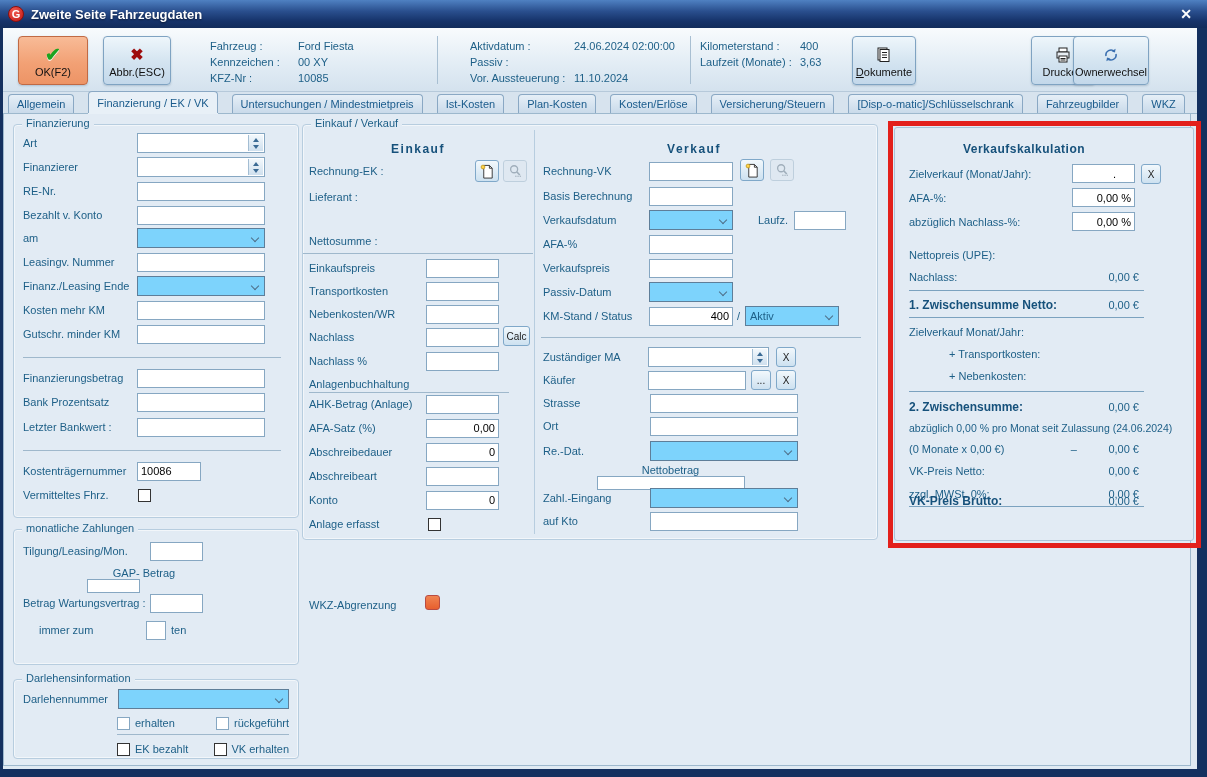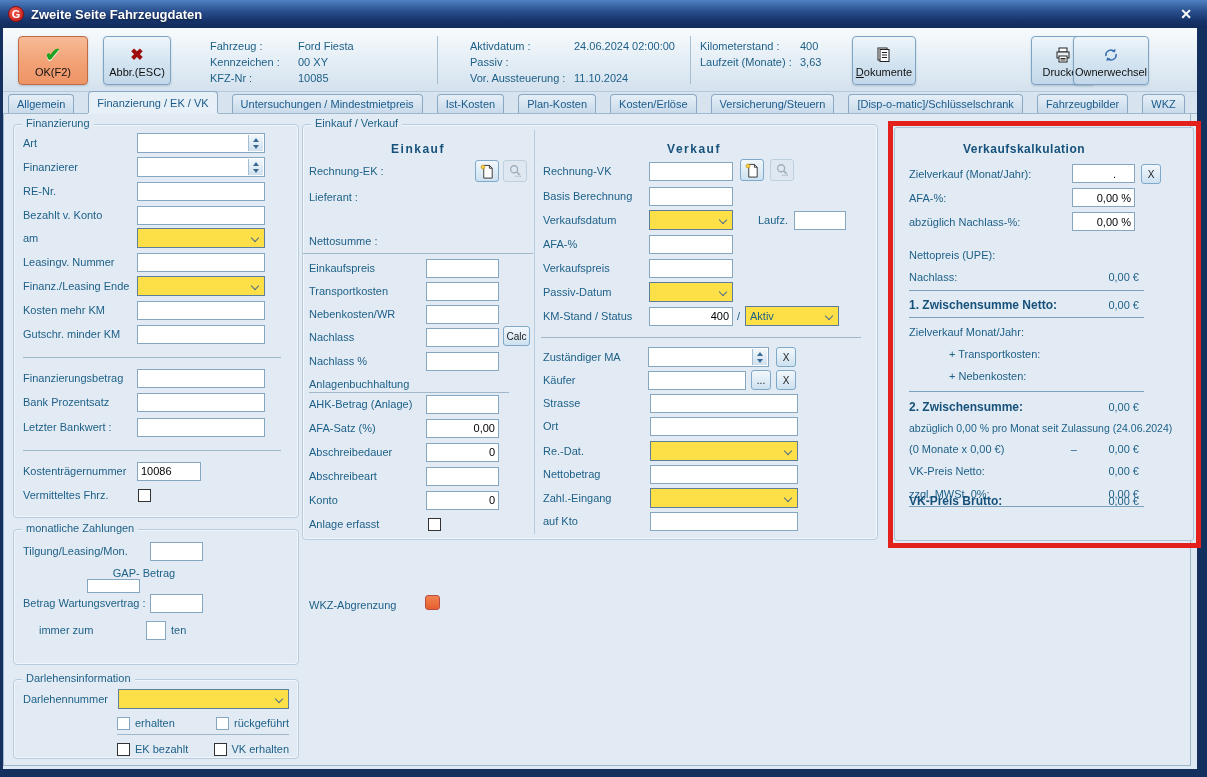--- a/index.html
+++ b/index.html
@@ -56,21 +56,21 @@
   .grp-t { position:absolute; top:-8px; left:8px; background:#e2ebf4; padding:0 4px;
     font-size:11px; color:#1d5f87; white-space:nowrap; }
 
   .lbl { font-size:11px; color:#1d5f87; white-space:nowrap; }
   .hdr { font-size:12px; font-weight:bold; color:#16517b; letter-spacing:1.5px; }
   .row { position:absolute; display:flex; align-items:center; height:20px; }
 
   .txt { height:19px; border:1px solid #86a7c2; background:#fff; font:11px "Liberation Sans",sans-serif;
     padding:0 3px; color:#000; }
   .txt.ra { text-align:right; }
-  .sel { height:20px; background:#fde047; border:1px solid #5e7e99; display:flex; align-items:center;
+  .sel { height:20px; background:#7dd3fc; border:1px solid #5e7e99; display:flex; align-items:center;
     cursor:pointer; position:relative; font-size:11px; color:#1d5f87; padding-left:4px; }
   .chev { position:absolute; right:6px; top:6px; width:6px; height:6px;
     border-right:1px solid #4e6e88; border-bottom:1px solid #4e6e88; transform:rotate(45deg); }
   .spin { height:20px; background:#fff; border:1px solid #86a7c2; position:relative; cursor:pointer; }
   .spin .sbx { position:absolute; right:1px; top:1px; bottom:1px; width:15px;
     background:linear-gradient(180deg,#f2f8fc,#cfe0ee); border-left:1px solid #a3bdd3;
     display:flex; flex-direction:column; align-items:center; justify-content:center; gap:3px; }
   .tri-u { width:0; height:0; border-left:3px solid transparent; border-right:3px solid transparent; border-bottom:4px solid #3a6a94; }
   .tri-d { width:0; height:0; border-left:3px solid transparent; border-right:3px solid transparent; border-top:4px solid #3a6a94; }
   .cb { width:13px; height:13px; background:#fff; border:1px solid #333; }
@@ -504,21 +504,21 @@
   <div class="row" style="left:539px;top:302px;width:255px;">
     <span class="lbl" style="flex:1">Ort</span>
     <input class="txt" style="width: 148px;">
   </div>
   <div class="row" style="left:539px;top:327px;width:255px;">
     <span class="lbl" style="flex:1">Re.-Dat.</span>
     <span class="sel" style="width:148px;">
         <span class="chev"></span>
       </span>
   </div>
-  <div class="row" style="left:539px;top:350px;width:255px;">
+  <div class="row" style="left:539px;top:350px;width:255px;flex-direction:column;">
     <span class="lbl" style="flex:1">Nettobetrag</span>
     <input class="txt" style="width: 148px;">
   </div>
   <div class="row" style="left:539px;top:374px;width:255px;">
     <span class="lbl" style="flex:1">Zahl.-Eingang</span>
     <span class="sel" style="width:148px;">
         <span class="chev"></span>
       </span>
   </div>
   <div class="row" style="left:539px;top:397px;width:255px;">

